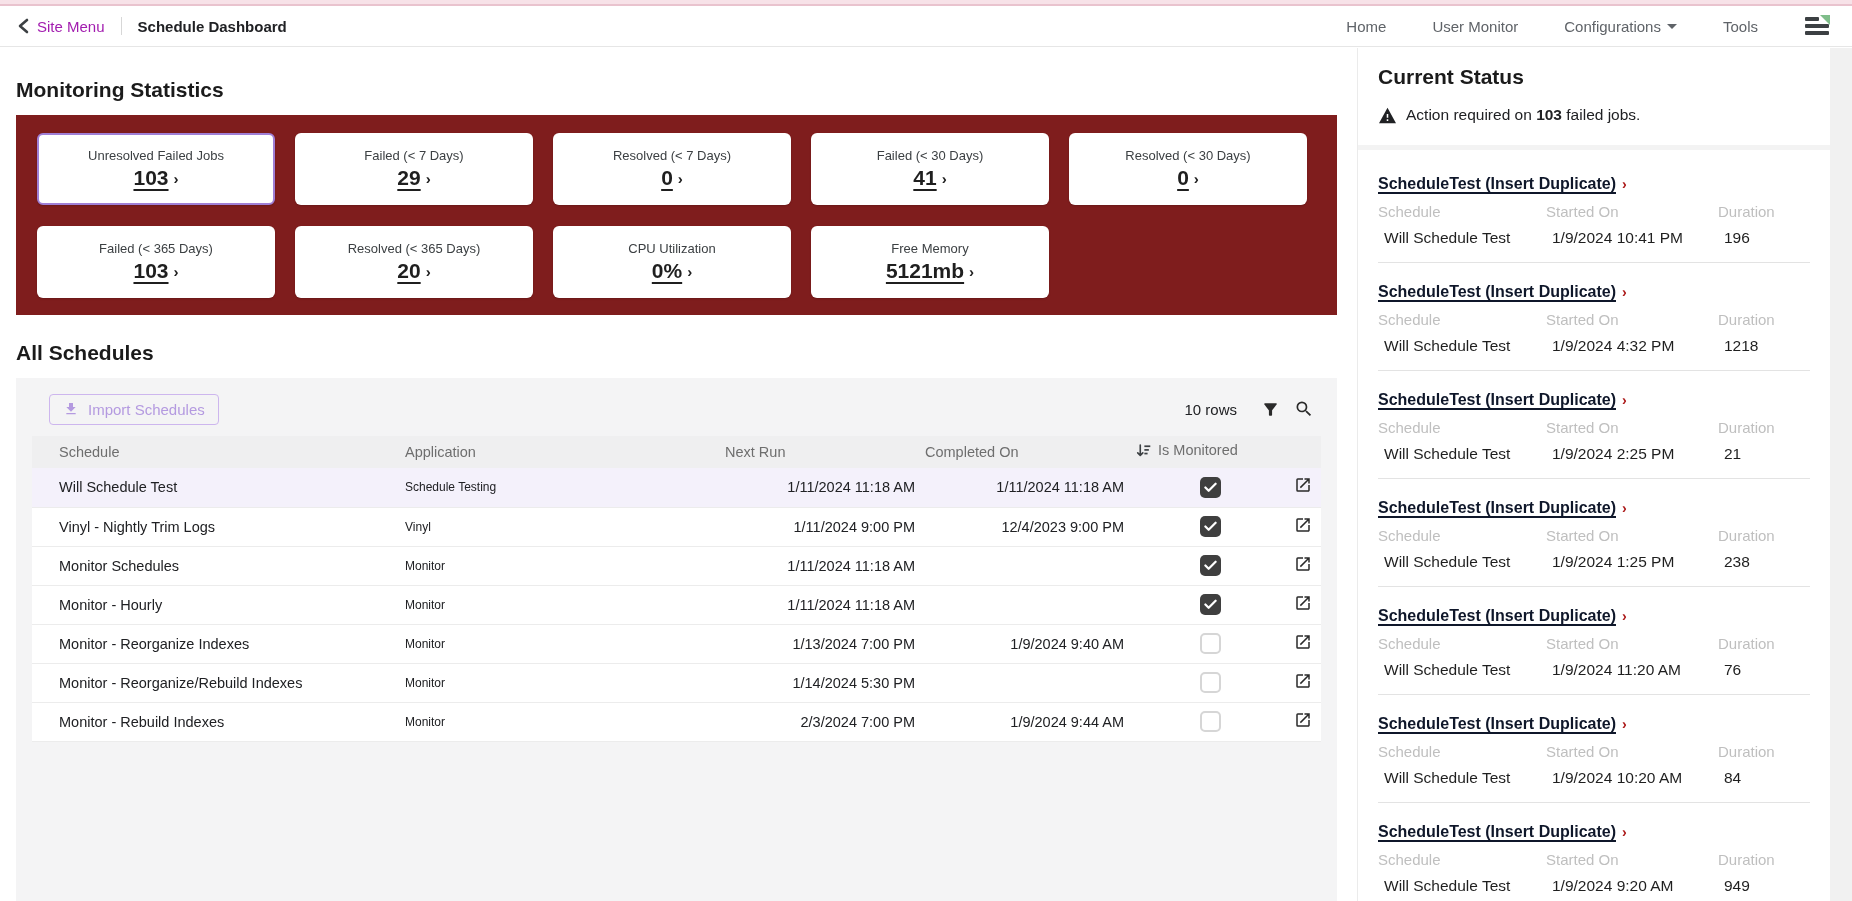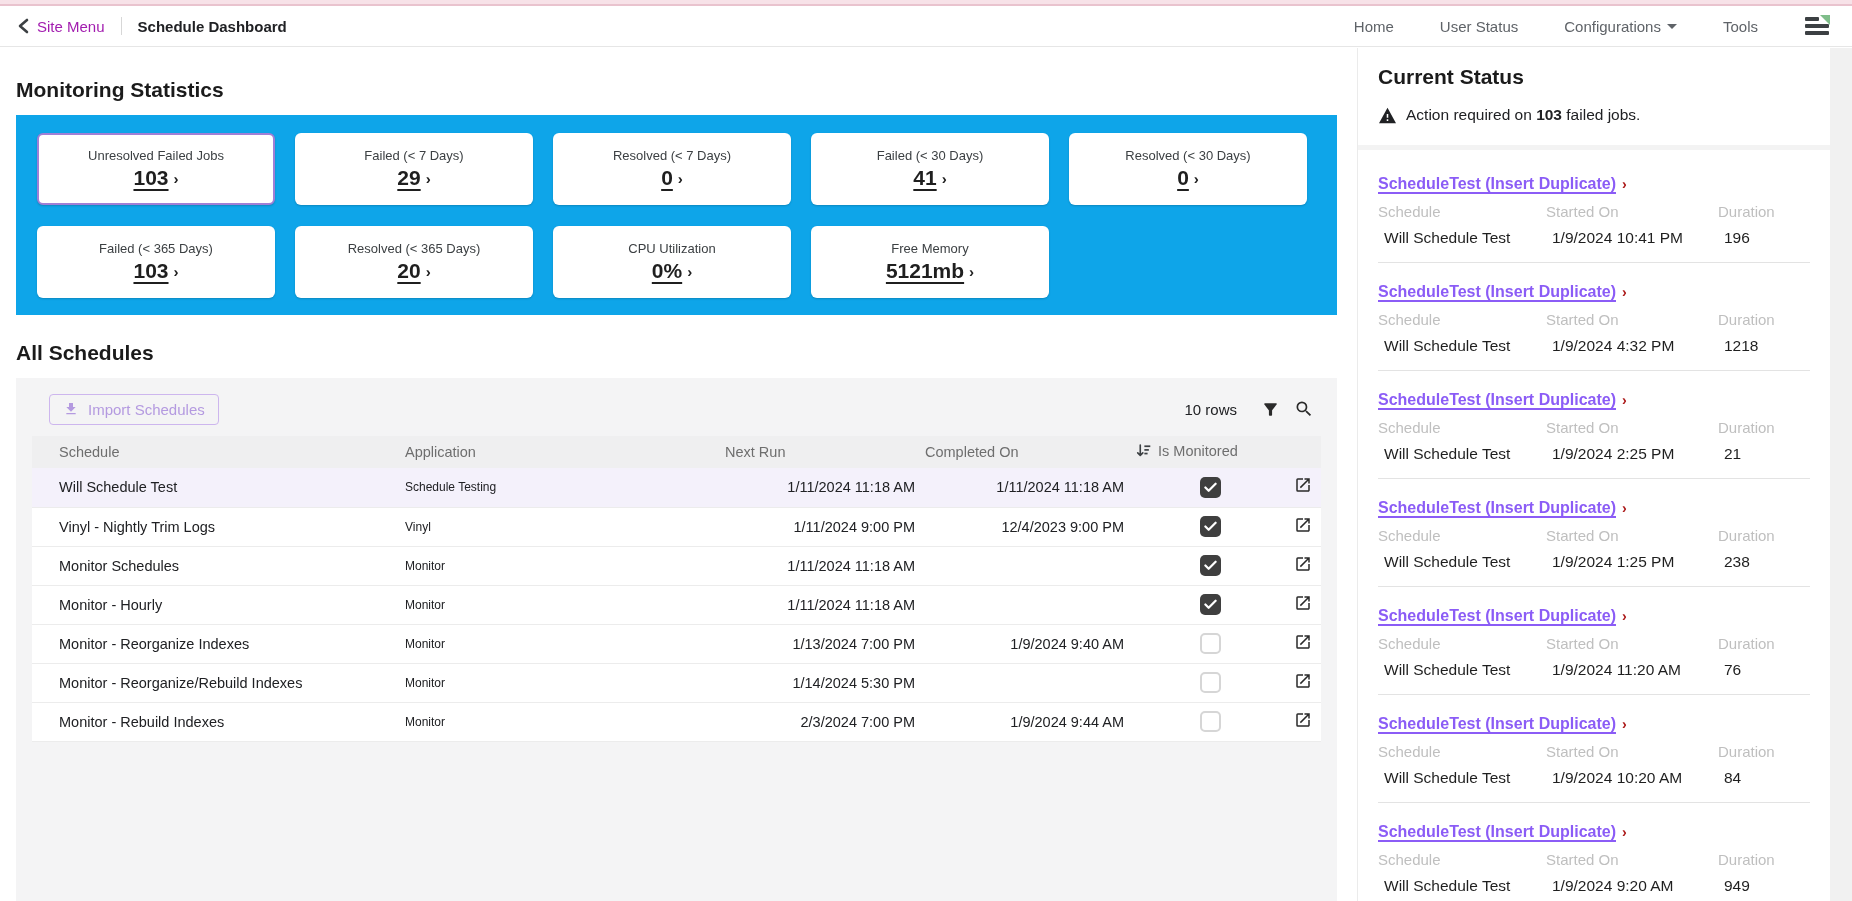--- a/index.html
+++ b/index.html
@@ -27,21 +27,21 @@
   .main { position:absolute; left:0; top:60px; width:1357px; height:853px;
     display:flex; flex-direction:column; overflow:hidden; }
   .sidebar { position:absolute; left:1357px; top:48px; width:473px; height:853px;
     border-left:1px solid #ebebeb; background:#fff; padding:0 20px 0 20px; overflow:hidden; }
   .scroll-strip { position:absolute; right:0; top:48px; width:22px; height:853px; background:#f1f1f1; }
 
   .section-title { font-size:21px; font-weight:bold; color:#1b1b1b; }
 
   
   .stats-title { margin:18px 0 0 16px; }
-  .stats-panel { margin:13px 20px 0 16px; background:#0ea5e9; padding:18px 24px 17px 21px; }
+  .stats-panel { margin:13px 20px 0 16px; background:#7f1d1d; padding:18px 24px 17px 21px; }
   .cards { display:flex; flex-wrap:wrap; gap:21px 20px; }
   .stat-card { width:238px; height:72px; background:#fff; border-radius:6px;
     box-shadow:0 1px 2px rgba(0,0,0,.18); display:flex; flex-direction:column;
     align-items:center; justify-content:center; gap:3px; }
   .stat-card.selected { border:2px solid #a07fd6; }
   .stat-label { font-size:13px; color:#3c4043; }
   .stat-link { display:flex; align-items:center; gap:5px; cursor:pointer; text-decoration:none; color:#1f1f1f; }
   .stat-value { font-size:21px; font-weight:bold; text-decoration:underline;
     text-decoration-thickness:2px; text-underline-offset:4px; }
   .chev { font-size:15px; font-weight:bold; color:#1f1f1f; }
@@ -61,39 +61,39 @@
   table.sched col.c1 { width:373px; } table.sched col.c2 { width:320px; }
   table.sched col.c3 { width:200px; } table.sched col.c4 { width:210px; }
   table.sched col.c5 { width:150px; } table.sched col.c6 { width:36px; }
   table.sched thead th { background:#efeff0; height:32px; font-weight:normal;
     font-size:14.5px; color:#6e6e6e; text-align:left; }
   th.h1 { padding-left:27px; } td.d1 { padding-left:27px; font-size:14.5px; }
   td.d2 { font-size:12px; }
   th.h3 { text-align:right; padding-right:50px; } td.d3 { text-align:right; padding-right:10px; font-size:14.5px; }
   th.h4 { text-align:right; padding-right:46px; } td.d4 { text-align:right; padding-right:11px; font-size:14.5px; }
   th.h5 { text-align:center; } td.d5 { text-align:center; }
-  th.h5 .hwrap { display:inline-flex; align-items:center; gap:6px; }
+  th.h5 .hwrap { display:inline-flex; gap:6px; }
   td.d6 { text-align:center; }
   table.sched tbody tr { height:39px; background:#fff; border-bottom:1px solid #ececec; }
   table.sched tbody tr.highlight { background:#f4f1fb; }
 
   .checkbox { width:21px; height:21px; border-radius:5px; background:#3f3f3f;
     display:inline-flex; align-items:center; justify-content:center; cursor:pointer; vertical-align:middle; }
   .checkbox.unchecked { background:#fff; border:2px solid #d6d6d6; }
   .rowlink { cursor:pointer; display:inline-flex; }
 
   
   .status-title { margin-top:17px; }
   .alert-row { display:flex; align-items:center; gap:9px; margin-top:17px; font-size:15.5px; color:#202124; }
   .alert-count { font-weight:bold; }
   .side-band { height:5px; background:#f3f3f3; margin:21px -20px 0 -20px; }
   .entries { margin-top:25px; }
   .entry { margin-bottom:20px; }
   .entry-link { display:inline-flex; align-items:center; gap:6px; cursor:pointer; }
-  .entry-link .lbl { font-size:16px; font-weight:bold; color:#8b5cf6;
+  .entry-link .lbl { font-size:16px; font-weight:bold; color:#0f172a;
     text-decoration:underline; text-decoration-thickness:2px; text-underline-offset:3px; }
   .entry-link .chev { color:#ac1a1a; font-size:14px; }
   .entry-grid { display:grid; grid-template-columns:168px 172px 1fr; }
   .entry-head { margin-top:10px; font-size:15px; color:#bfbfbf; }
   .entry-vals { margin-top:9px; font-size:15.5px; color:#1f1f1f; }
   .entry-vals > div { padding-left:6px; }
   .entry-rule { border:none; border-top:1px solid #e3e3e3; margin-top:15px; }
 
   svg { display:block; }
 </style>
@@ -111,21 +111,21 @@
           </svg>
       </span>
       <span class="back-label">Site Menu</span>
     </div>
     <div class="nav-divider"></div>
     <div class="nav-title">Schedule Dashboard</div>
   </div>
   <div class="nav-spacer"></div>
   <div class="nav-right">
     <span class="nav-link">Home</span>
-    <span class="nav-link">User Status</span>
+    <span class="nav-link">User Monitor</span>
     <span class="nav-link">
       <span>Configurations</span>
       <span class="caret"></span>
     </span>
     <span class="nav-link">Tools</span>
     <span>
       <svg width="26" height="22" viewBox="0 0 26 22">
         <rect x="1" y="2" width="14" height="4" rx="1" fill="#3c4043"></rect>
         <polygon points="16,0 26,0 26,10" fill="#7fbd8a"></polygon>
         <rect x="1" y="9" width="24" height="4" rx="1" fill="#3c4043"></rect>

